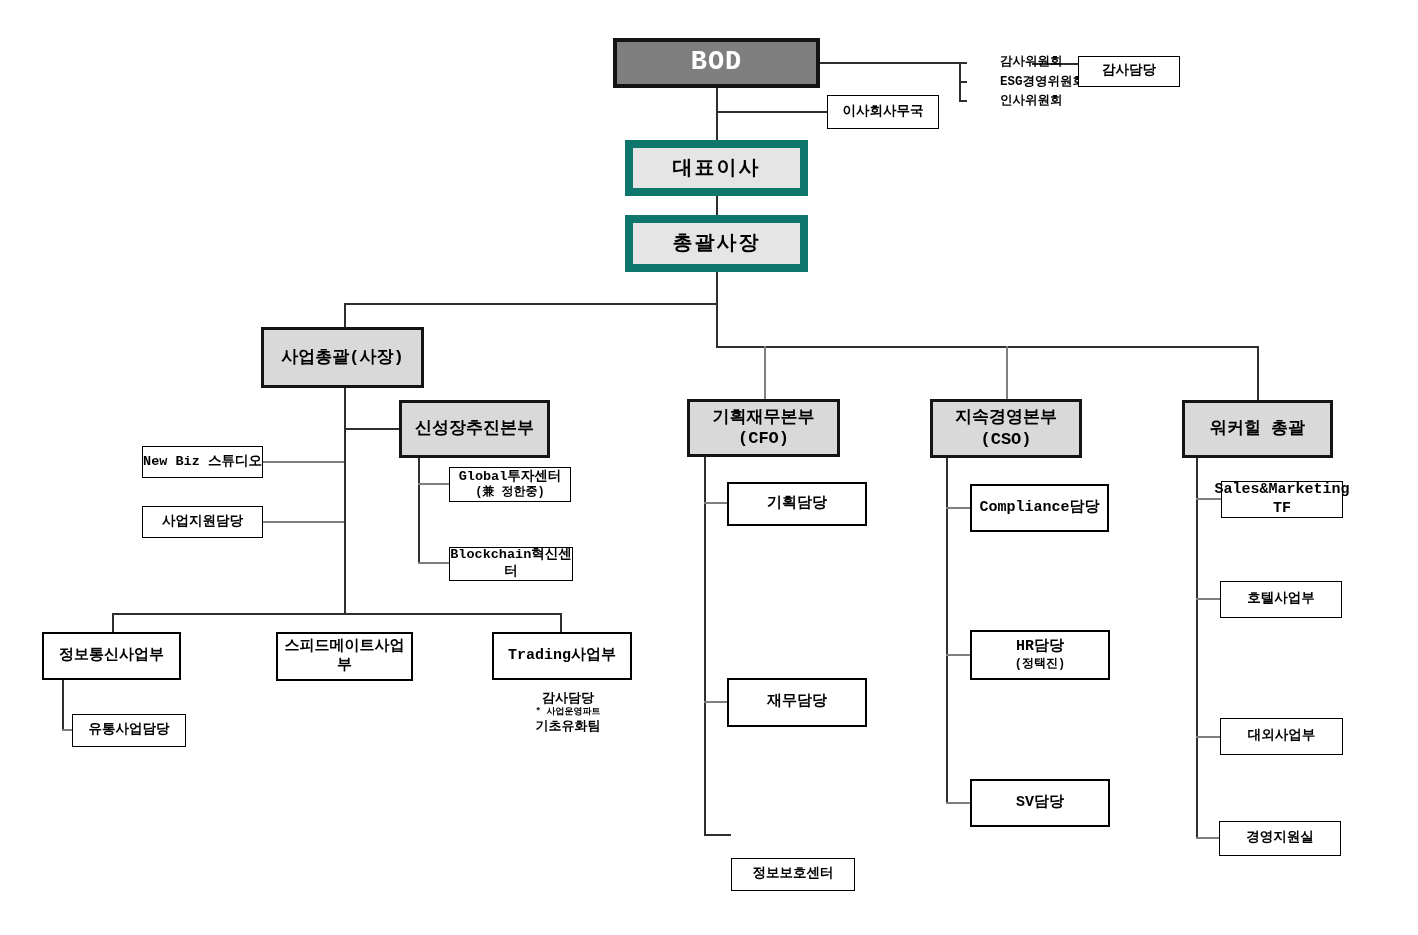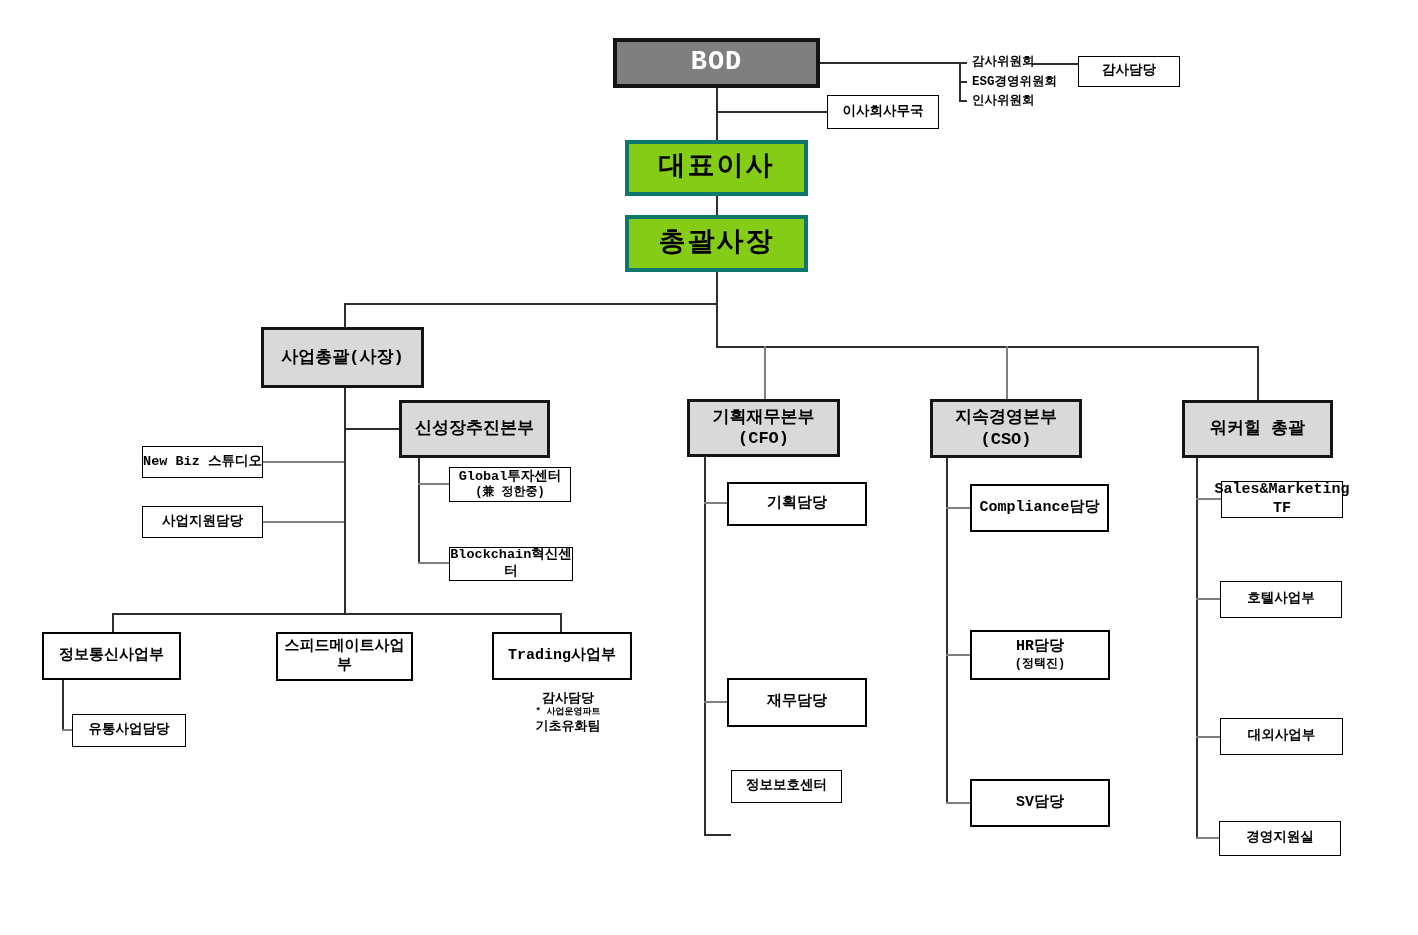--- a/index.html
+++ b/index.html
@@ -2,26 +2,26 @@
 <html><head>
 <meta charset="utf-8">
 <style>
   html,body{margin:0;padding:0;background:#fff;}
   #canvas{position:relative;width:1418px;height:935px;background:#fff;overflow:hidden;
           font-family:Liberation Mono, monospace;color:#000;}
   .node{position:absolute;box-sizing:border-box;display:flex;flex-direction:column;
         align-items:center;justify-content:center;background:#fff;border:1.5px solid #000;
         font-weight:700;text-align:center;line-height:1.25;}
   .bod{background:#7f7f7f;border:4px solid #141414;color:#fff;font-size:27px;letter-spacing:1px;}
-  .exec{background:#84cc16;border:4px solid #0f766e;font-size:27px;letter-spacing:2px;}
+  .exec{background:#e5e5e5;border:8px solid #0f766e;font-size:20px;letter-spacing:2px;}
   .head{background:#d9d9d9;border:3px solid #141414;font-size:17px;}
   .wlg{border:2px solid #000;font-size:15px;}
   .w{border:1.5px solid #000;font-size:13.5px;}
   .sub{font-size:12px;font-weight:700;}
-  .lbl{position:absolute;font-weight:700;font-size:12.5px;white-space:nowrap;line-height:1;}
+  .lbl{position:absolute;font-weight:700;font-size:12.5px;white-space:nowrap;line-height:1;margin-left:28px;}
   .tnote{position:absolute;width:120px;text-align:center;font-weight:700;line-height:1;}
   .ln{position:absolute;background:#2e2e2e;}
   .gray{background:#7f7f7f;}
 </style>
 </head>
 <body>
 
 <div id="canvas">
 
   <i class="ln" style="left:716px;top:88px;width:2px;height:53px"></i>
@@ -139,21 +139,21 @@
   </div>
 
   <div class="node wlg" style="left:727px;top:482px;width:140px;height:44px">
     <span>기획담당</span>
   </div>
 
   <div class="node wlg" style="left:727px;top:678px;width:140px;height:49px">
     <span>재무담당</span>
   </div>
 
-  <div class="node w" style="left:731px;top:770px;width:111px;height:33px">
+  <div class="node w" style="left:731px;top:858px;width:124px;height:33px">
     <span>정보보호센터</span>
   </div>
 
   <div class="node head" style="left:930px;top:399px;width:152px;height:59px">
     <span>지속경영본부(CSO)</span>
   </div>
 
   <div class="node wlg" style="left:970px;top:484px;width:139px;height:48px">
     <span>Compliance담당</span>
   </div>

